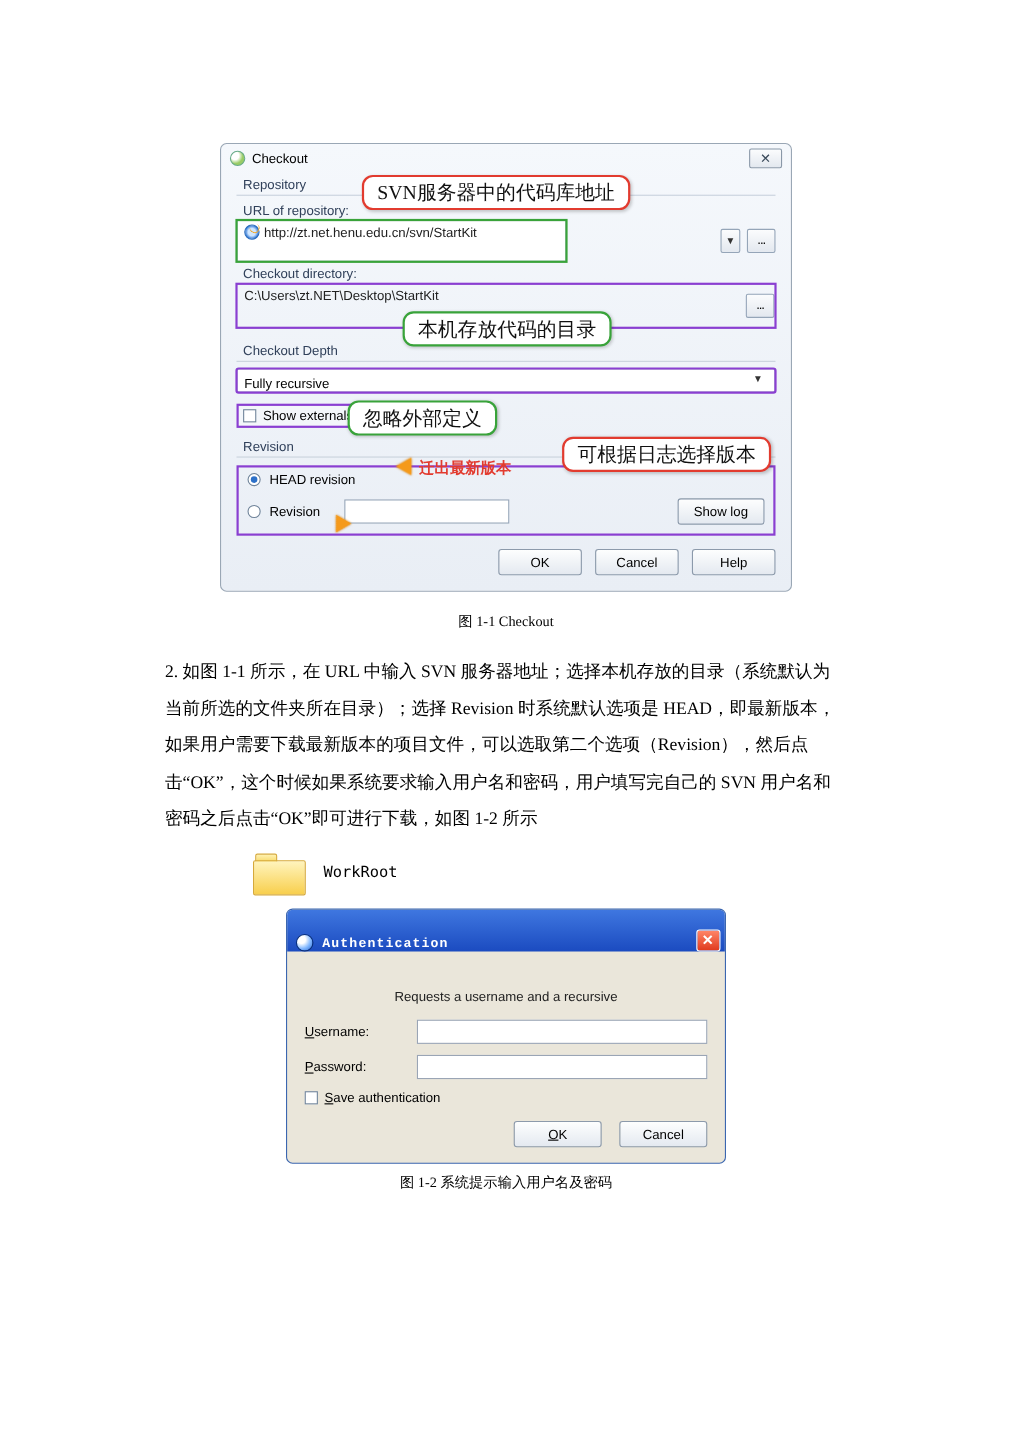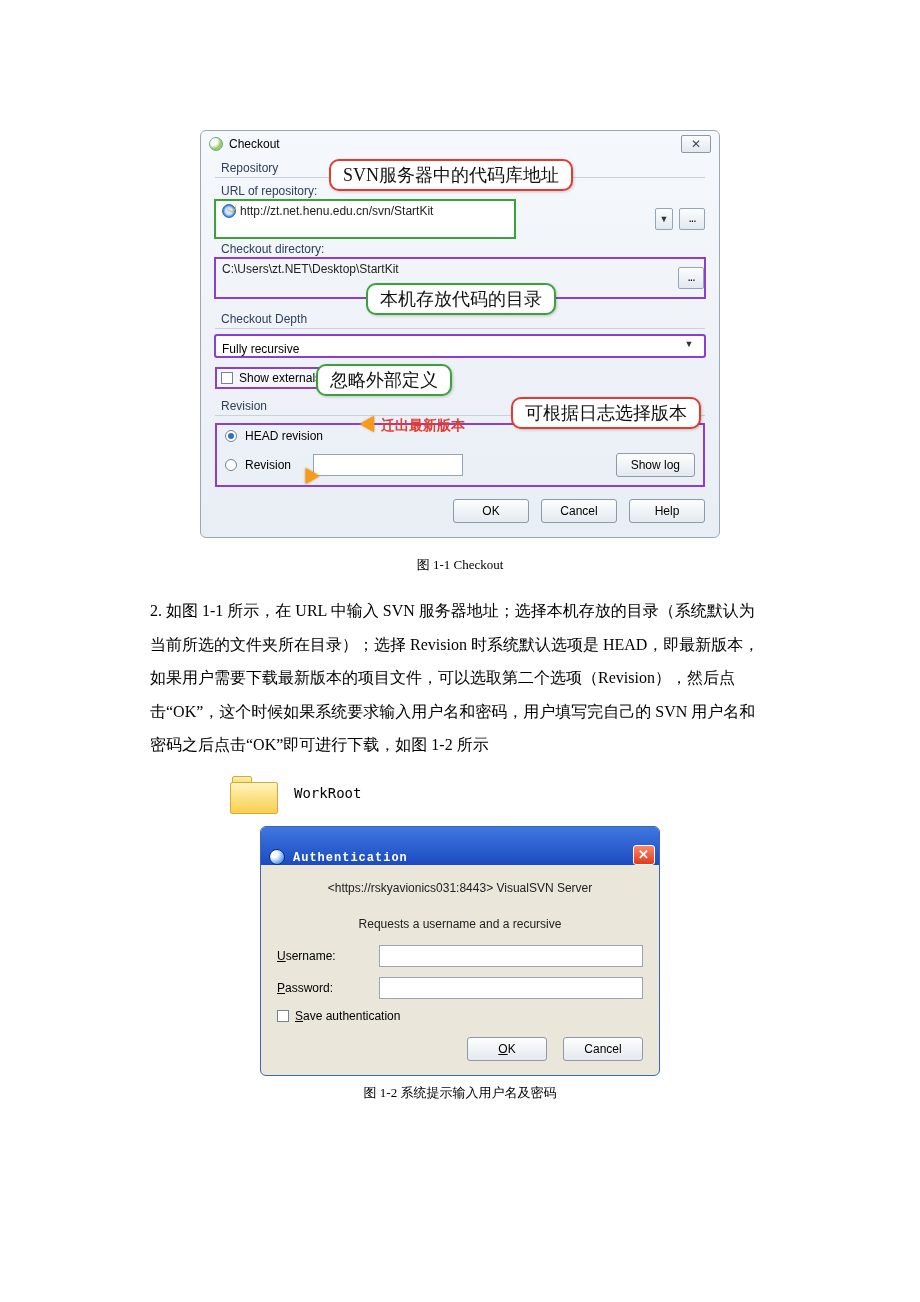--- a/index.html
+++ b/index.html
@@ -422,21 +422,20 @@
   <span>WorkRoot</span>
 </div>
 
 <div class="dlg2">
   <div class="dlg2-titlebar">
     <span class="t-ico"></span>
     <span style="font-family:'Courier New',monospace">Authentication</span>
     <span class="dlg2-close">✕</span>
   </div>
   <div class="dlg2-body">
-    <div class="dlg2-center">&lt;https://rskyavionics031:8443&gt; VisualSVN Server</div>
     <div class="dlg2-center" style="margin-top:22px">Requests a username and a recursive</div>
 
     <div class="form-row">
       <span class="lbl"><span class="underline-letter">U</span><span>sername:</span></span>
       <span class="inp"></span>
     </div>
     <div class="form-row">
       <span class="lbl"><span class="underline-letter">P</span><span>assword:</span></span>
       <span class="inp"></span>
     </div>

